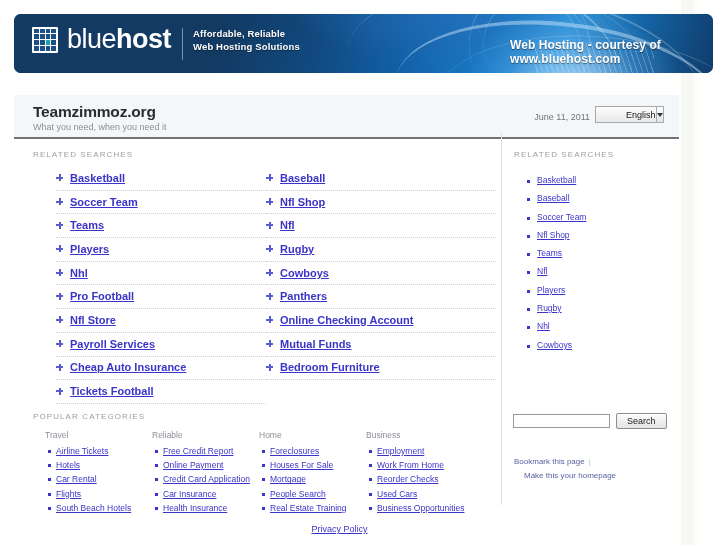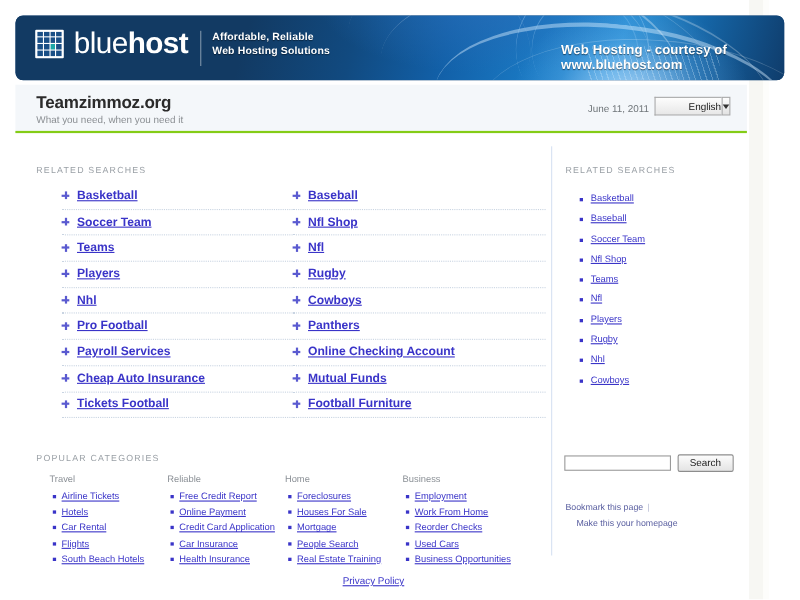--- a/index.html
+++ b/index.html
@@ -126,24 +126,24 @@
     color: #ffffff;
     font-size: 12px;
     font-weight: bold;
     letter-spacing: 0.1px;
     text-shadow: 0 1px 1px rgba(0,0,0,0.5);
   }
 
   
   .titlebar {
     position: absolute;
-    left: 14px; top: 77px;
+    left: 14px; top: 95px;
     width: 665px; height: 44px;
     background: #f4f7fa;
-    border-bottom: 2px solid #84cc16;
+    border-bottom: 2px solid #737373;
     box-sizing: border-box;
     text-decoration: underline;
   }
   .site-title {
     position: absolute;
     left: 19px; top: 8px;
     font-size: 15.5px;
     font-weight: bold;
     color: #2b2b2b;
     letter-spacing: -0.2px;
@@ -483,20 +483,24 @@
           <div class="rs-item">
             <span class="diamond-icon"></span>
             <a class="rs-link">Nhl</a>
           </div>
           <div class="rs-item">
             <span class="diamond-icon"></span>
             <a class="rs-link">Pro Football</a>
           </div>
           <div class="rs-item">
             <span class="diamond-icon"></span>
+            <a class="rs-link">Nfl Store</a>
+          </div>
+          <div class="rs-item">
+            <span class="diamond-icon"></span>
             <a class="rs-link">Payroll Services</a>
           </div>
           <div class="rs-item">
             <span class="diamond-icon"></span>
             <a class="rs-link">Cheap Auto Insurance</a>
           </div>
           <div class="rs-item">
             <span class="diamond-icon"></span>
             <a class="rs-link">Tickets Football</a>
           </div>
@@ -529,21 +533,21 @@
           <div class="rs-item">
             <span class="diamond-icon"></span>
             <a class="rs-link">Online Checking Account</a>
           </div>
           <div class="rs-item">
             <span class="diamond-icon"></span>
             <a class="rs-link">Mutual Funds</a>
           </div>
           <div class="rs-item">
             <span class="diamond-icon"></span>
-            <a class="rs-link">Football Furniture</a>
+            <a class="rs-link">Bedroom Furniture</a>
           </div>
         </div>
     </div>
 
     <div class="section-label" id="pc-label">POPULAR CATEGORIES</div>
     <div class="pc-wrap" id="pc-wrap">
         <div class="pc-col">
           <div class="pc-head">Travel</div>
           <div class="pc-li">
             <span class="pc-bullet"></span>

